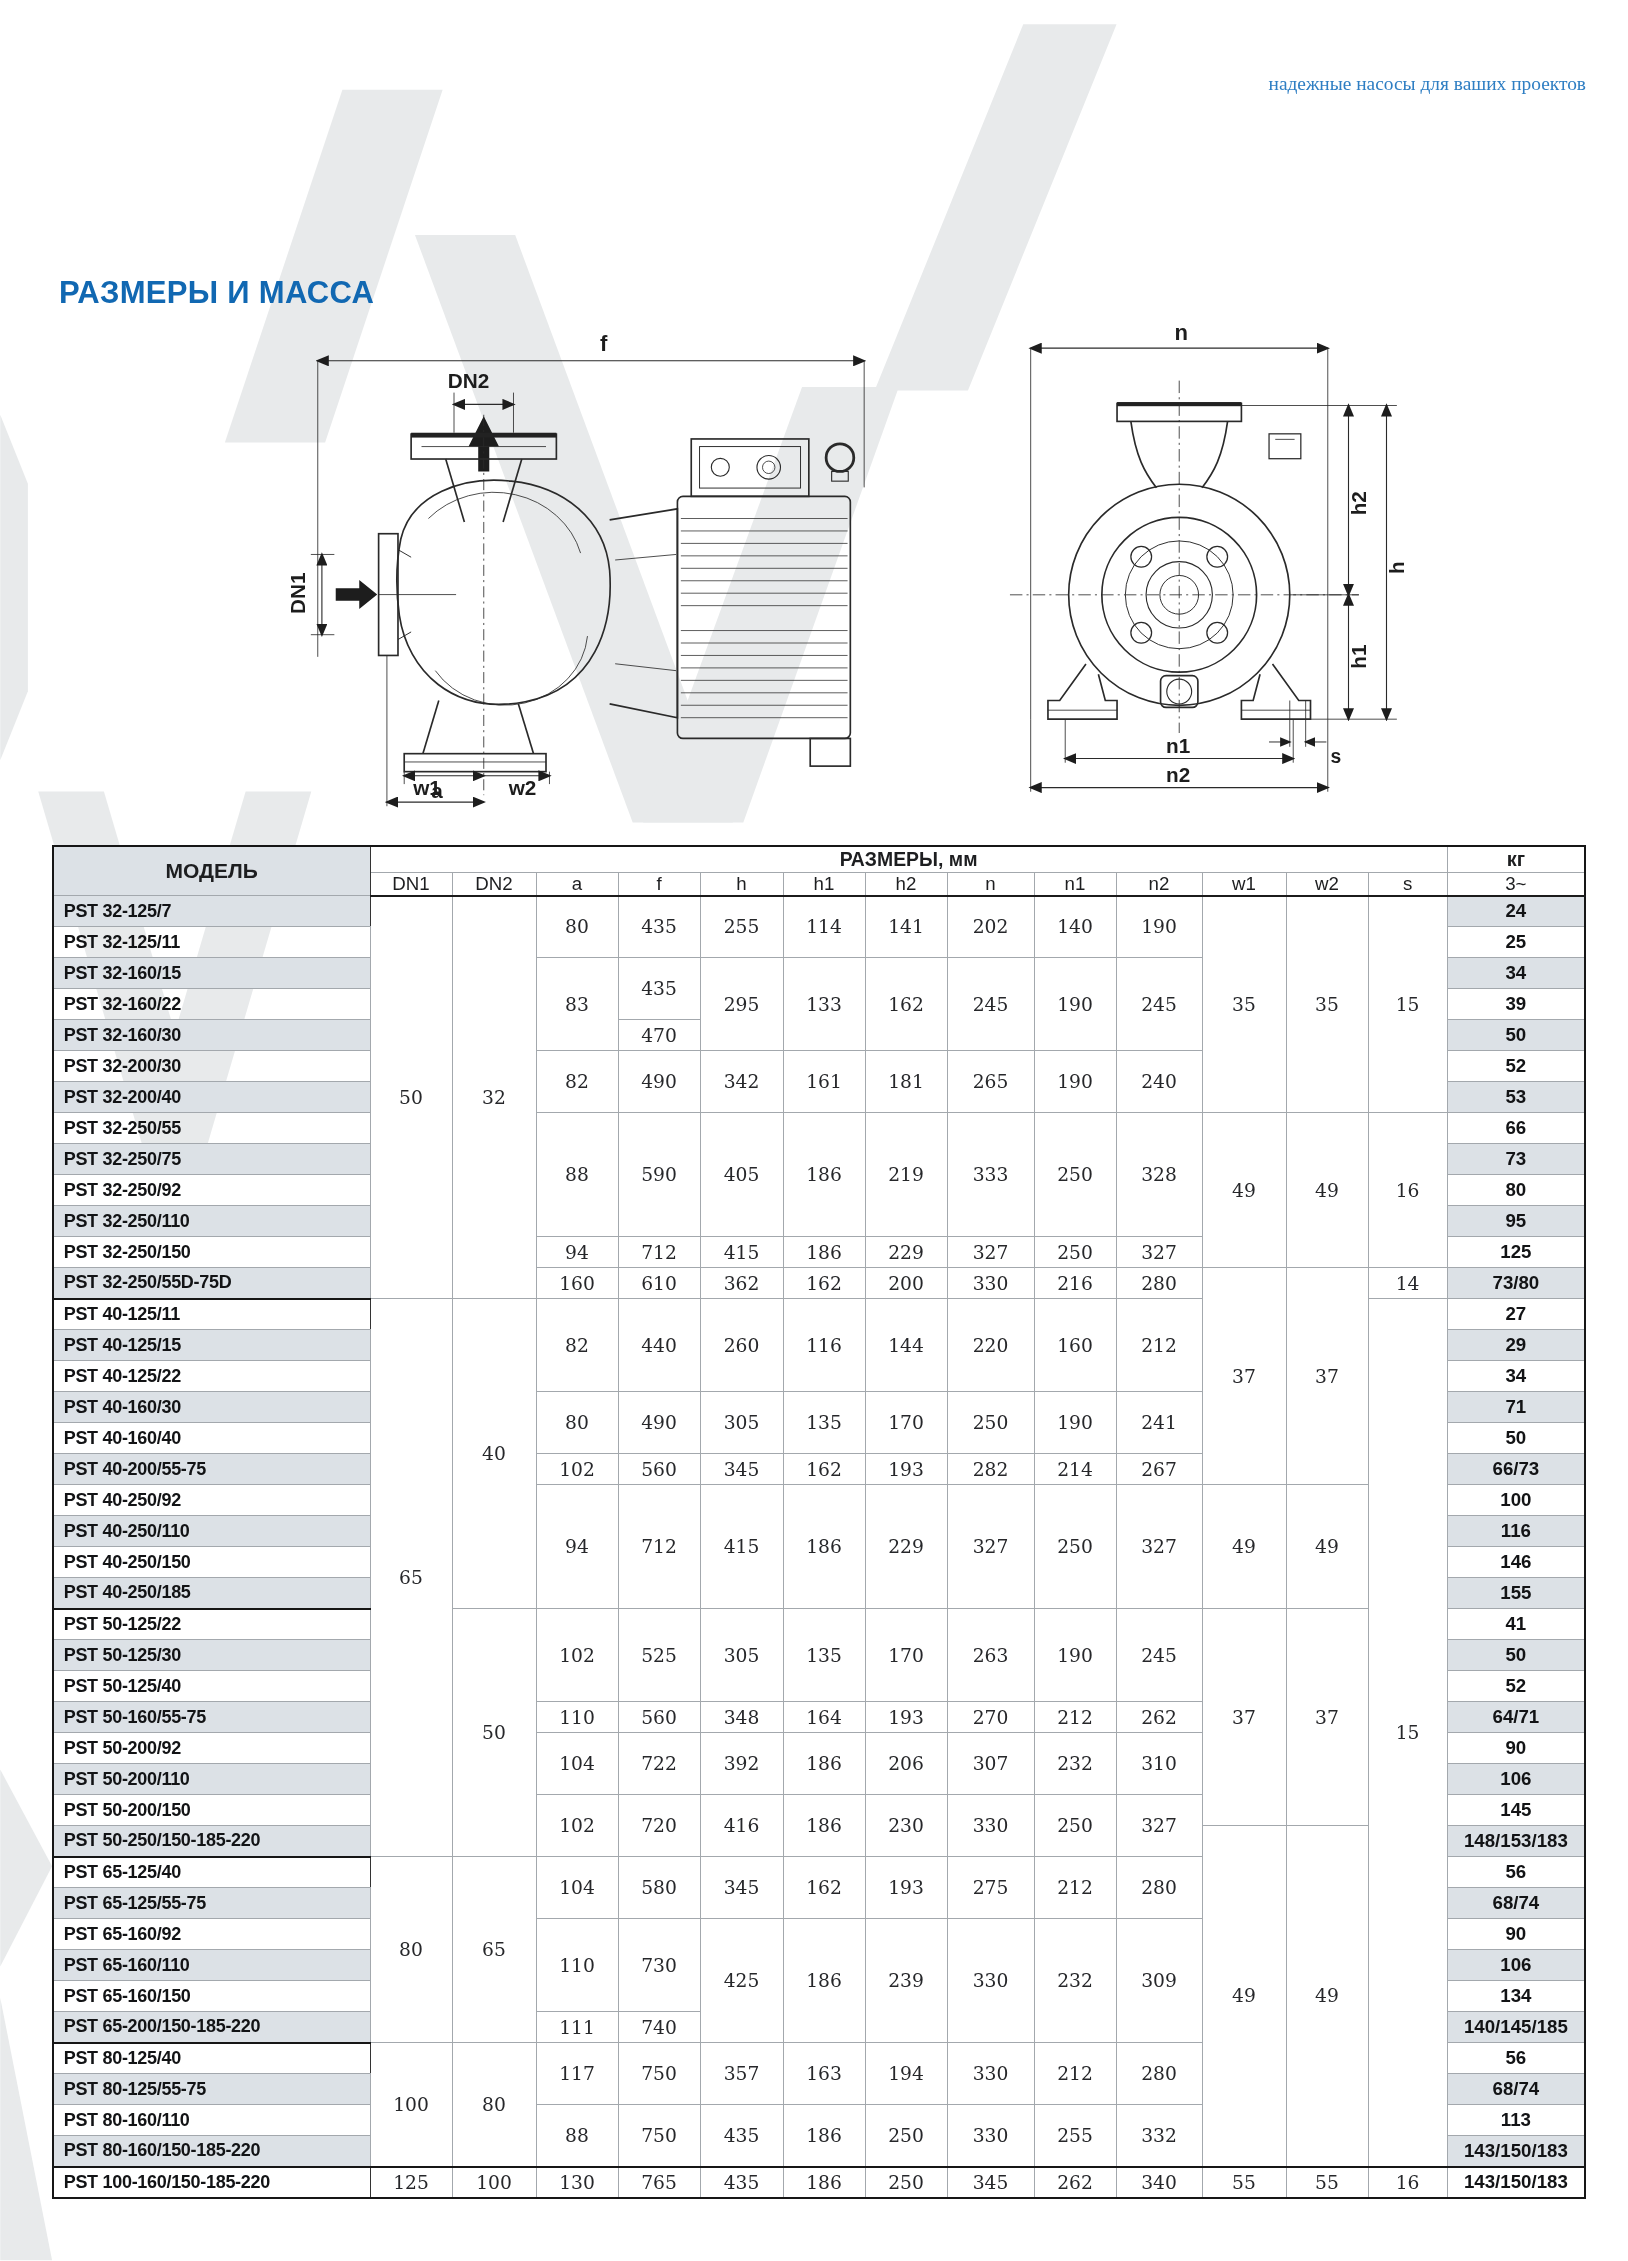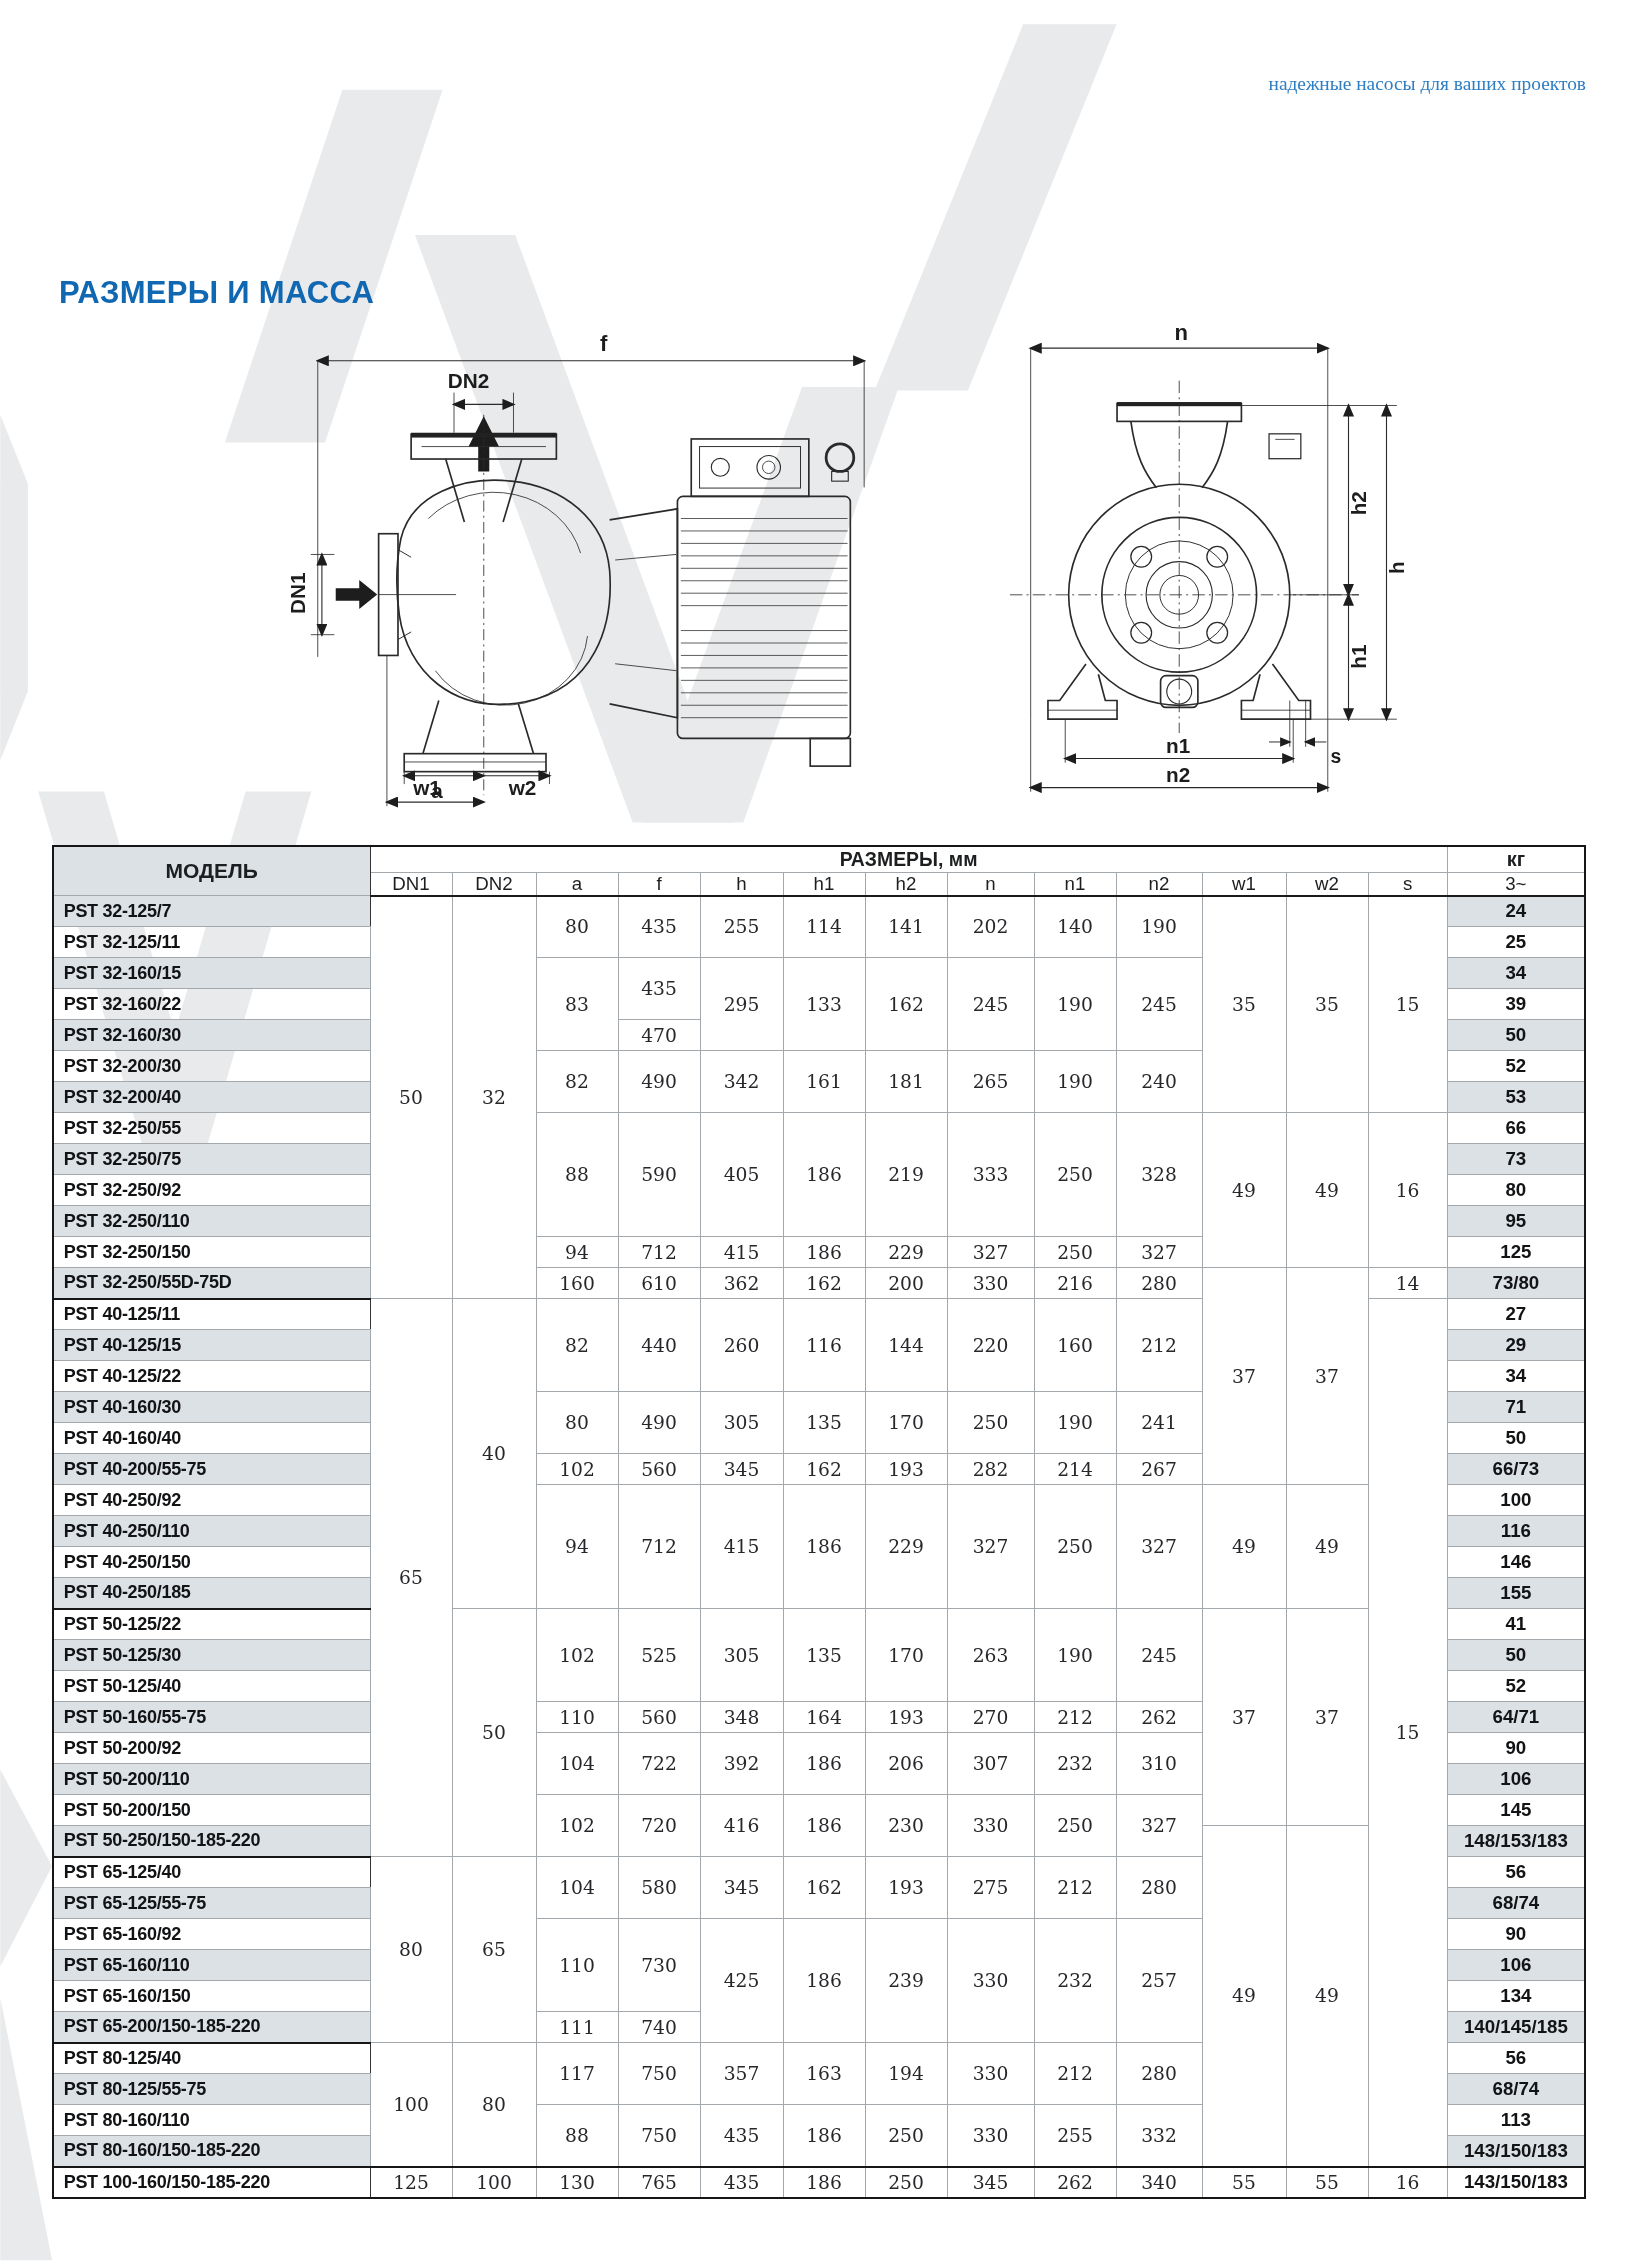--- a/index.html
+++ b/index.html
@@ -537,21 +537,21 @@
         </tr>
         <tr>
           <td class="model">PST 65-160/92</td>
           <td class="dim" rowspan="3">110</td>
           <td class="dim" rowspan="3">730</td>
           <td class="dim" rowspan="4">425</td>
           <td class="dim" rowspan="4">186</td>
           <td class="dim" rowspan="4">239</td>
           <td class="dim" rowspan="4">330</td>
           <td class="dim" rowspan="4">232</td>
-          <td class="dim" rowspan="4">257</td>
+          <td class="dim" rowspan="4">309</td>
           <td class="kg">90</td>
         </tr>
         <tr>
           <td class="model shaded">PST 65-160/110</td>
           <td class="kg shaded">106</td>
         </tr>
         <tr>
           <td class="model">PST 65-160/150</td>
           <td class="kg">134</td>
         </tr>

